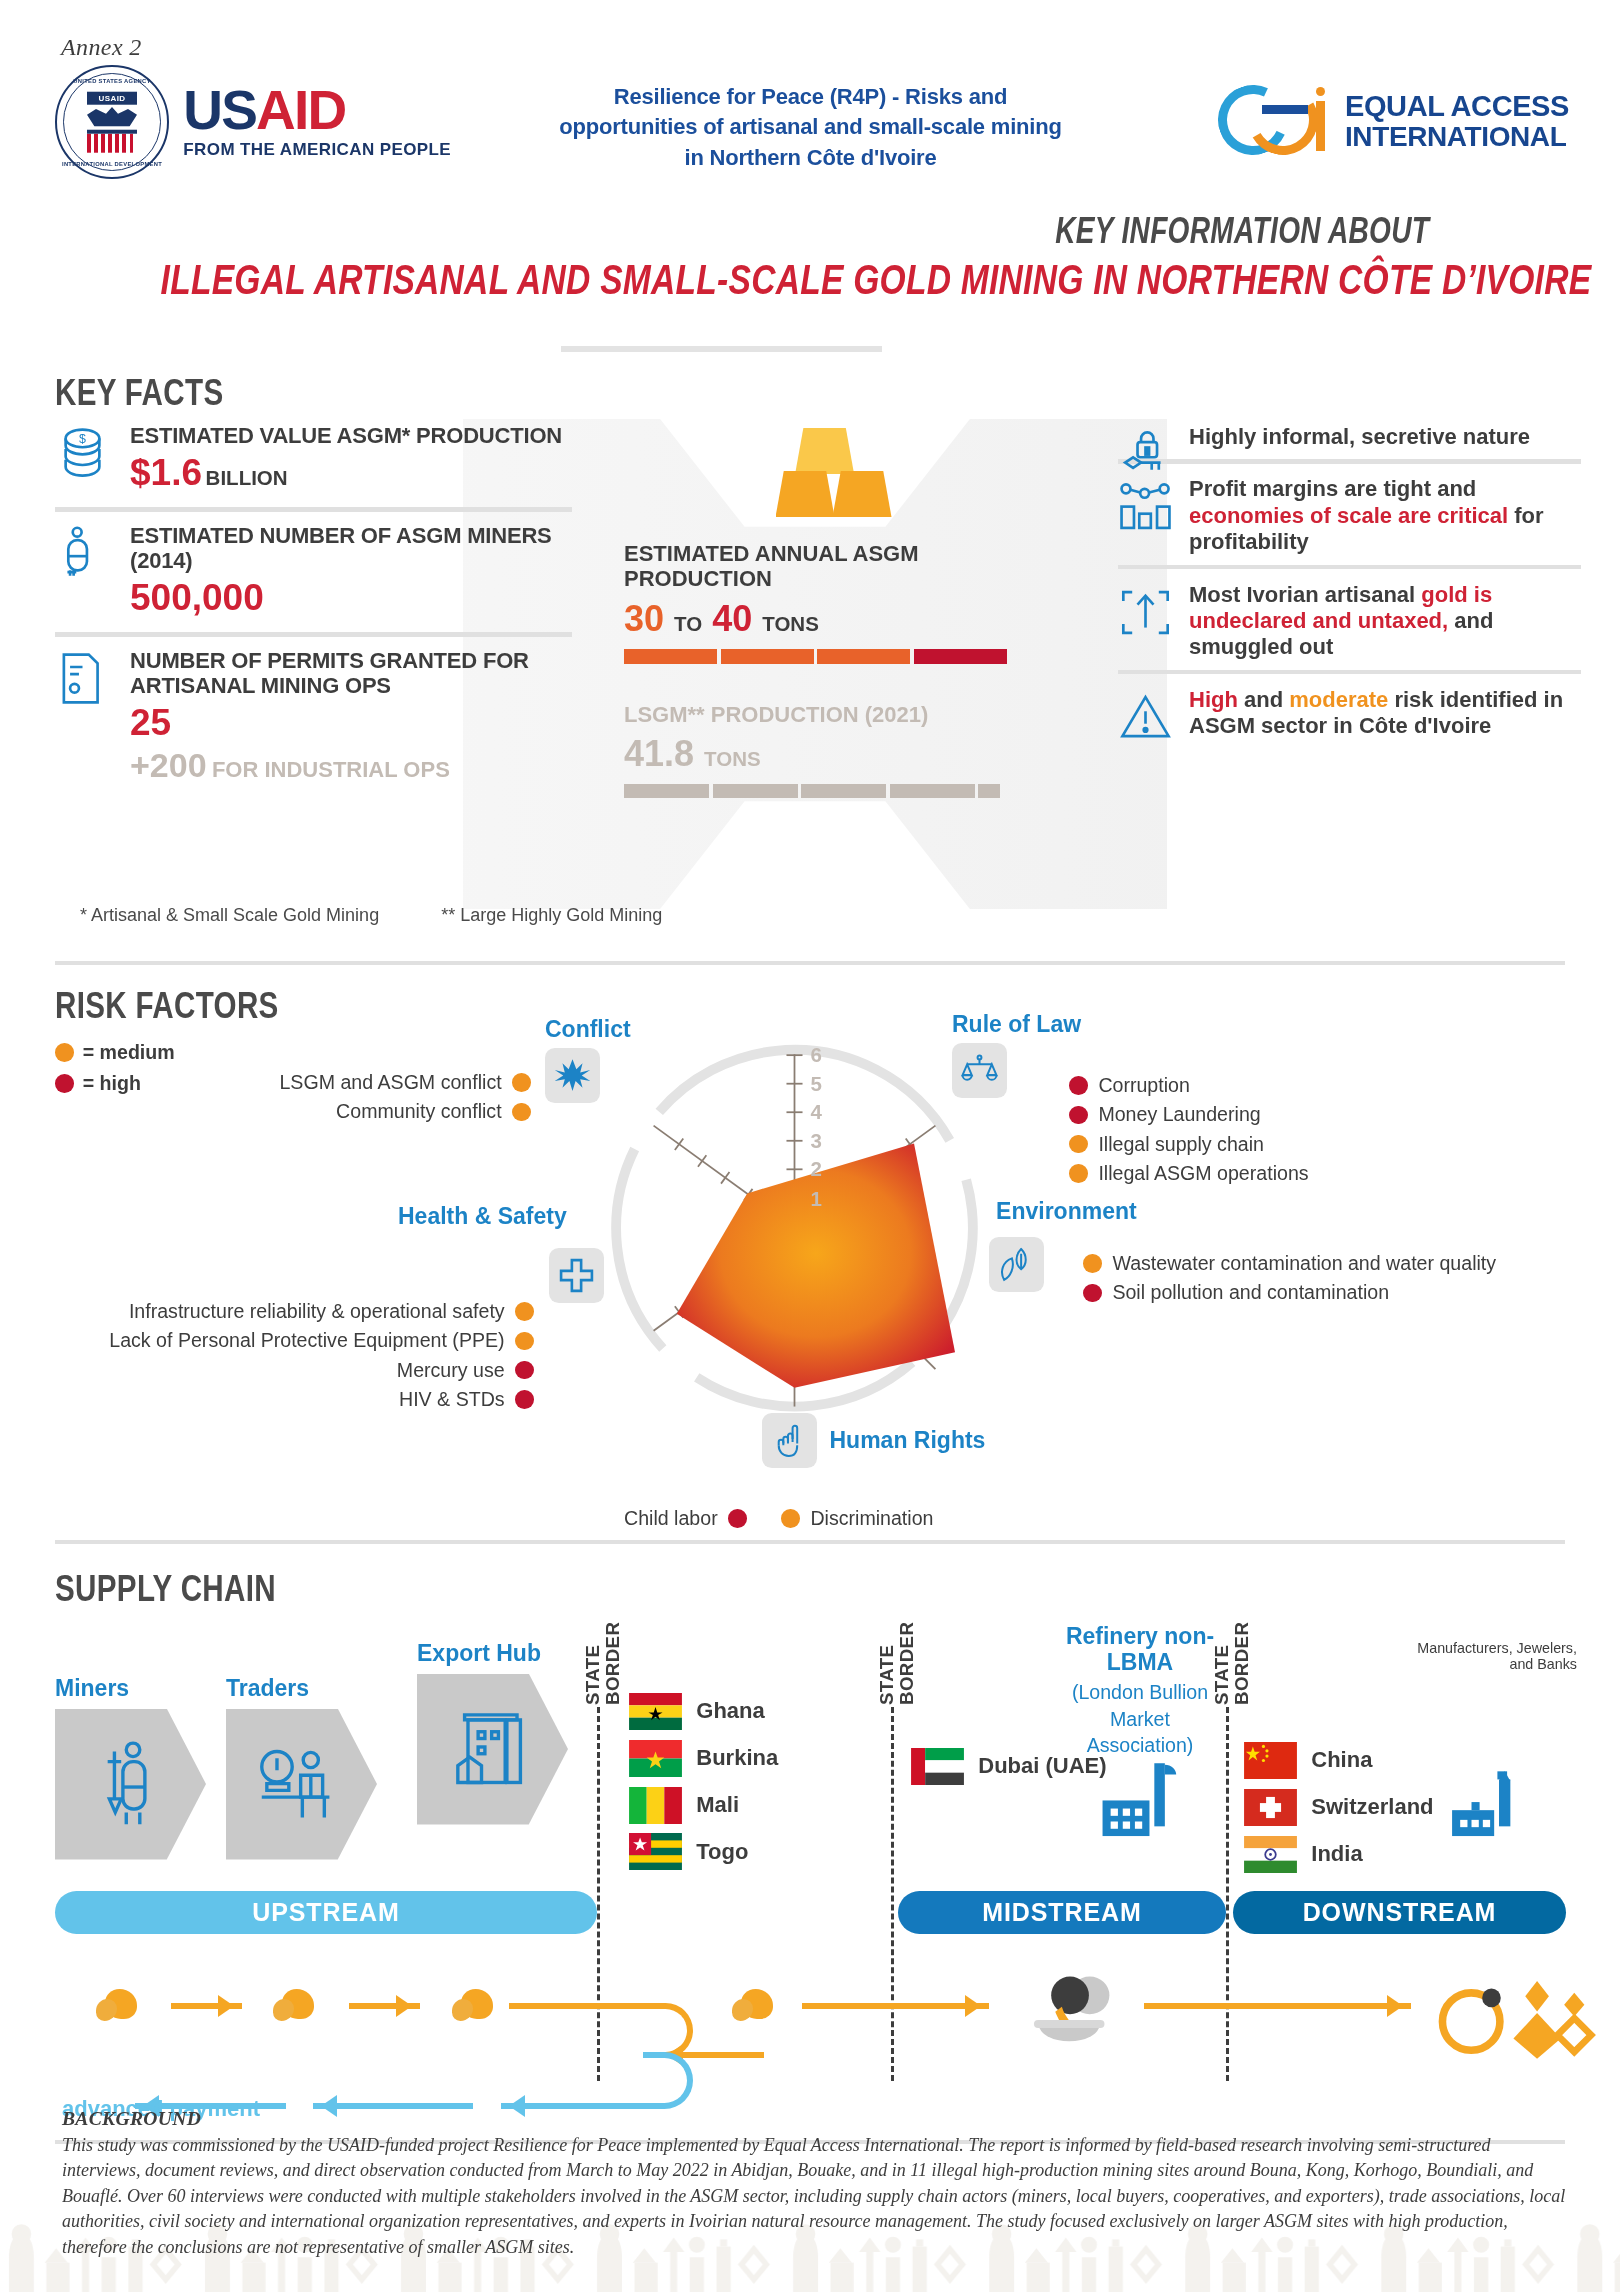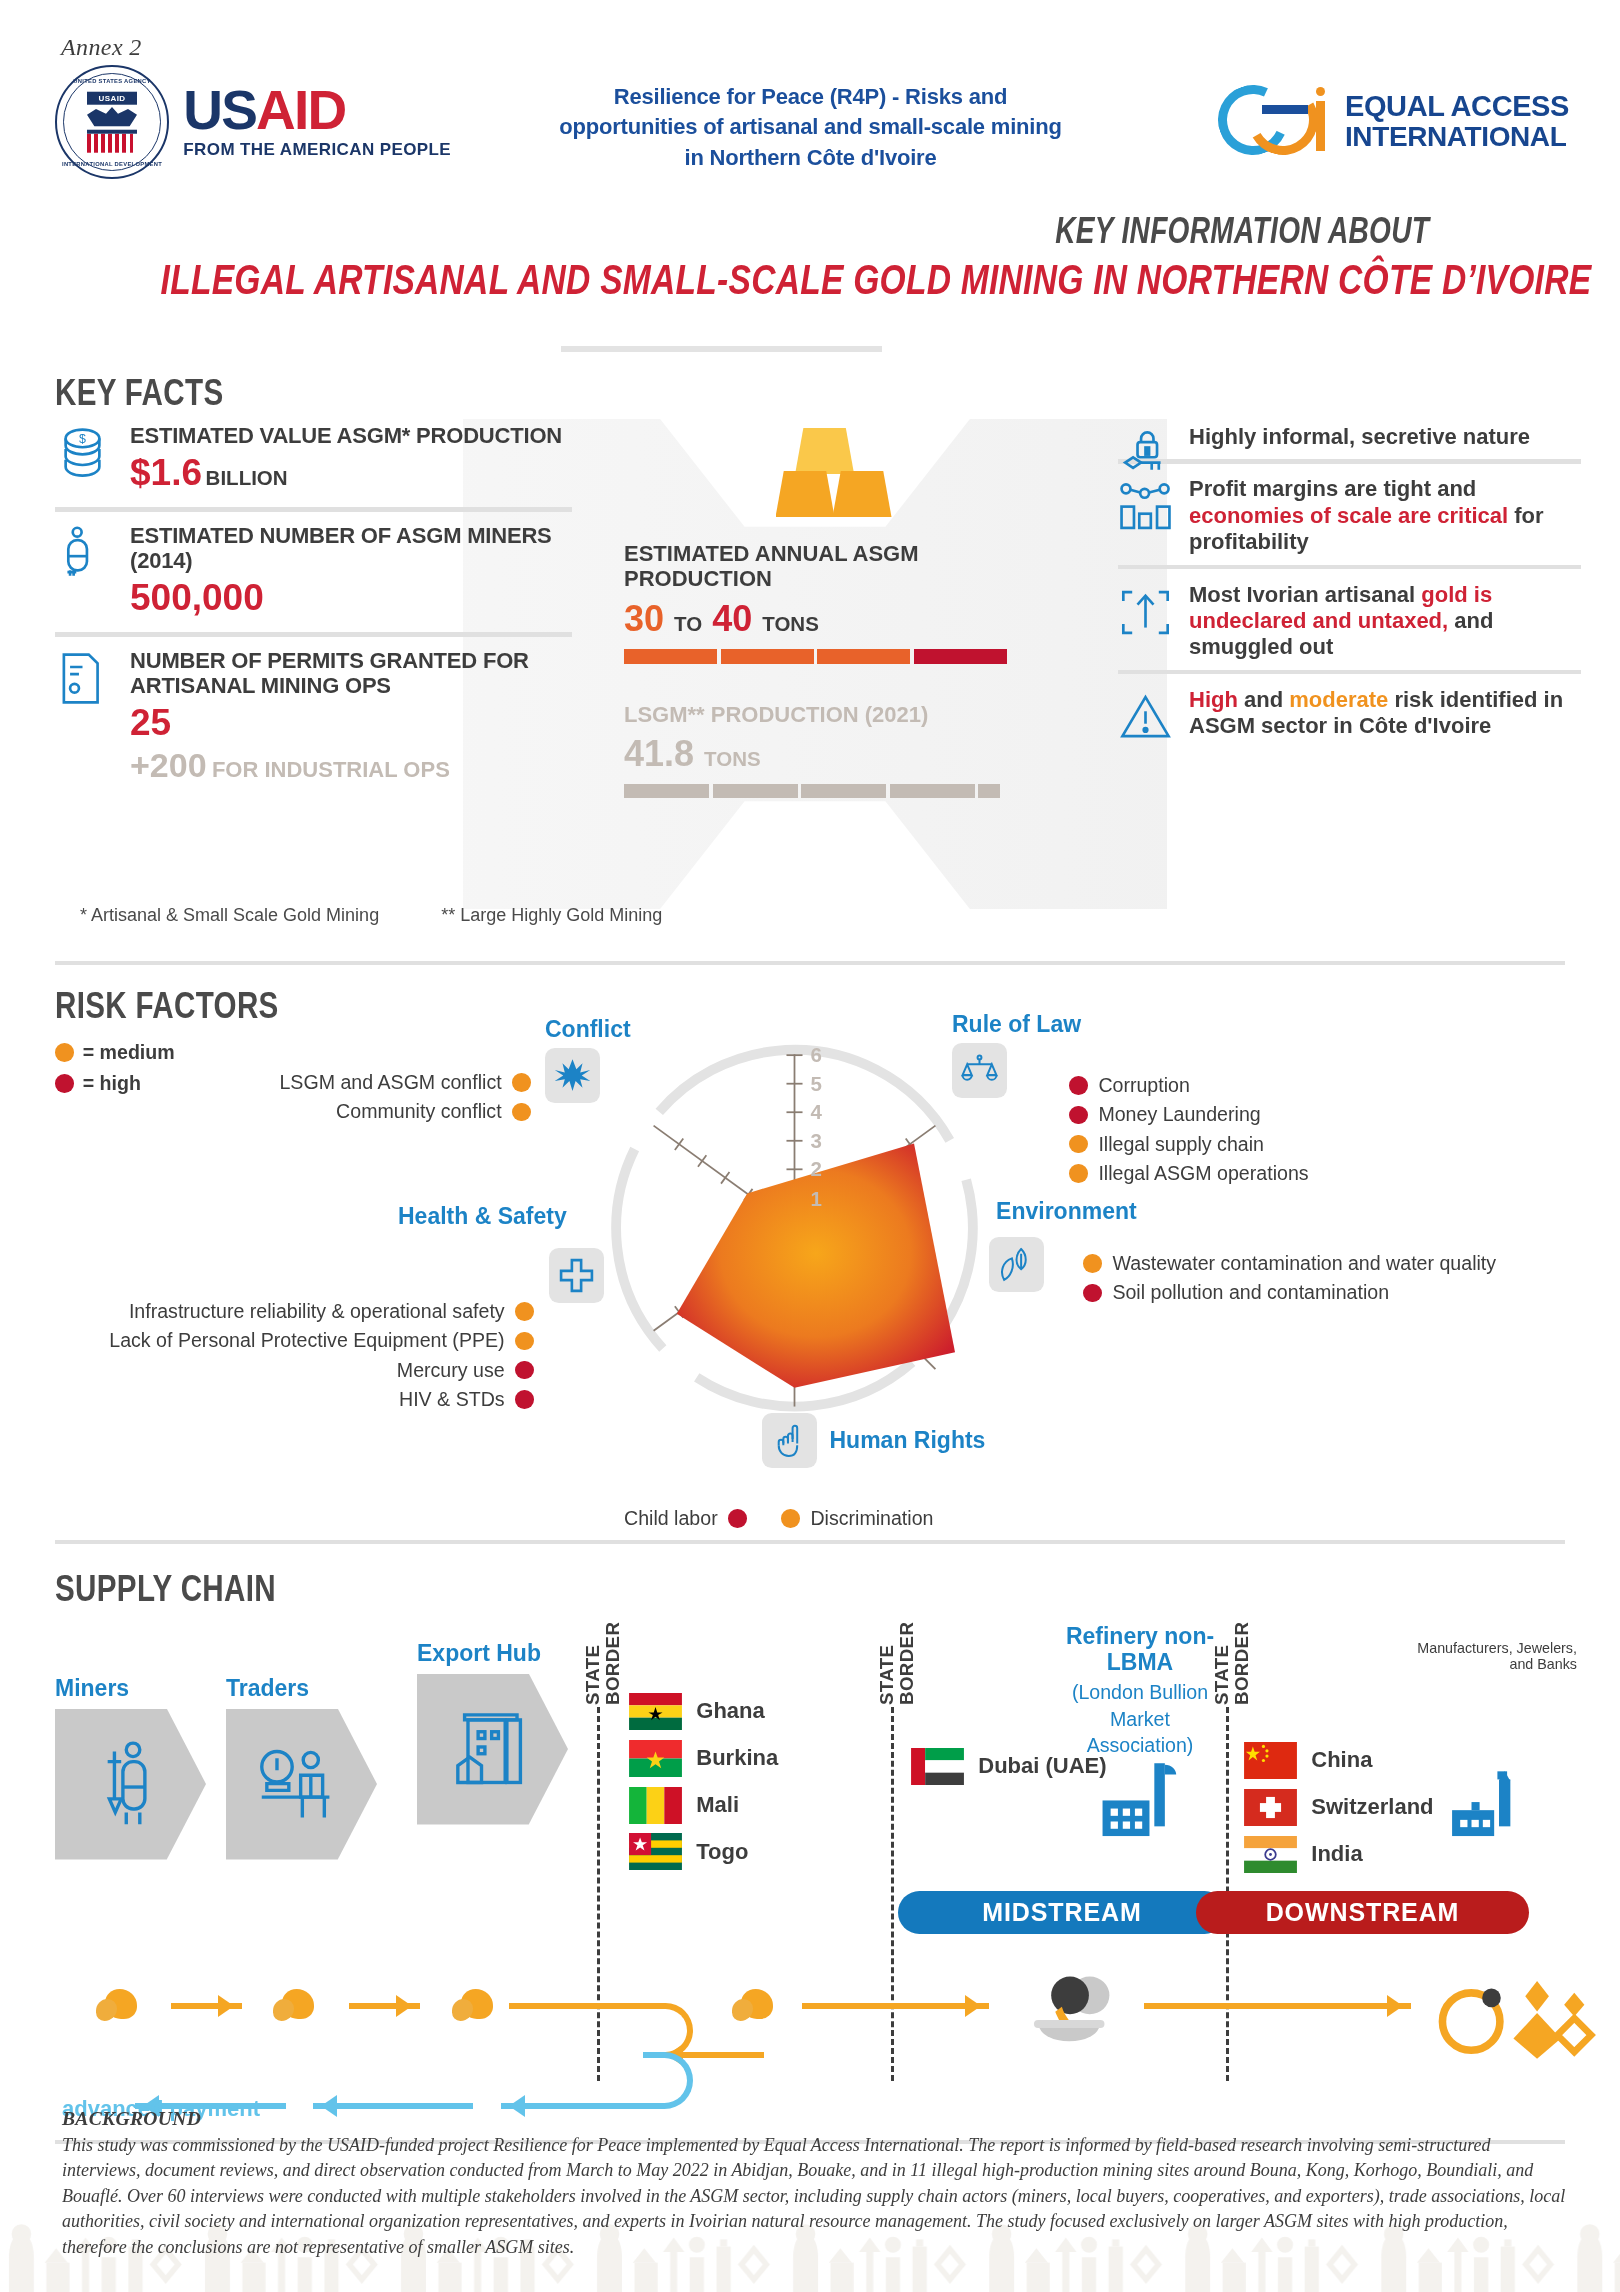--- a/index.html
+++ b/index.html
@@ -759,22 +759,23 @@
           <path d="M85 14l7 12h-14z"></path>
       <path d="M44 52h10v10H44z"></path>
           <rect x="20" y="62" width="52" height="32"></rect>
       <rect x="30" y="74" width="9" height="9" fill="#fff"></rect>
           <rect x="44" y="74" width="9" height="9" fill="#fff"></rect>
           <rect x="58" y="74" width="9" height="9" fill="#fff"></rect>
         </g>
       </svg>
   </div>
 
+  <div class="stream-bar" style="left:55px; width:542px; top:1891px; background:#62c3ea;">UPSTREAM</div>
   <div class="stream-bar" style="left:898px; width:328px; top:1891px; background:#1479bd;">MIDSTREAM</div>
-  <div class="stream-bar" style="left:1196px; width:333px; top:1891px; background:#b91c1c;">DOWNSTREAM</div>
+  <div class="stream-bar" style="left:1233px; width:333px; top:1891px; background:#0369a1;">DOWNSTREAM</div>
 
   <div style="position:absolute; left:55px; top:1969px; width:1515px; height:89px;">
     <div class="gold-nugget" style="position:absolute; left:41px; top:19.6px;"></div>
     <div class="arrow-y" style="left:116px; top:34px; width:71px;"></div>
     <div class="gold-nugget" style="position:absolute; left:218px; top:19.6px;"></div>
     <div class="arrow-y" style="left:294px; top:34px; width:71px;"></div>
     <div class="gold-nugget" style="position:absolute; left:397px; top:19.6px;"></div>
     <div style="position:absolute; left:454px; top:34px; width:151px; height:6.2px; background:#f5a623;"></div>
     <div style="position:absolute; left:588px; top:34px; width:50px; height:55px; border:6.2px solid #f5a623; border-left:none; border-radius:0 30px 30px 0;"></div>
     <div class="arrow-y" style="left:499px; top:83px; width:105px; transform:scaleX(-1); transform-origin:right center;"></div>

